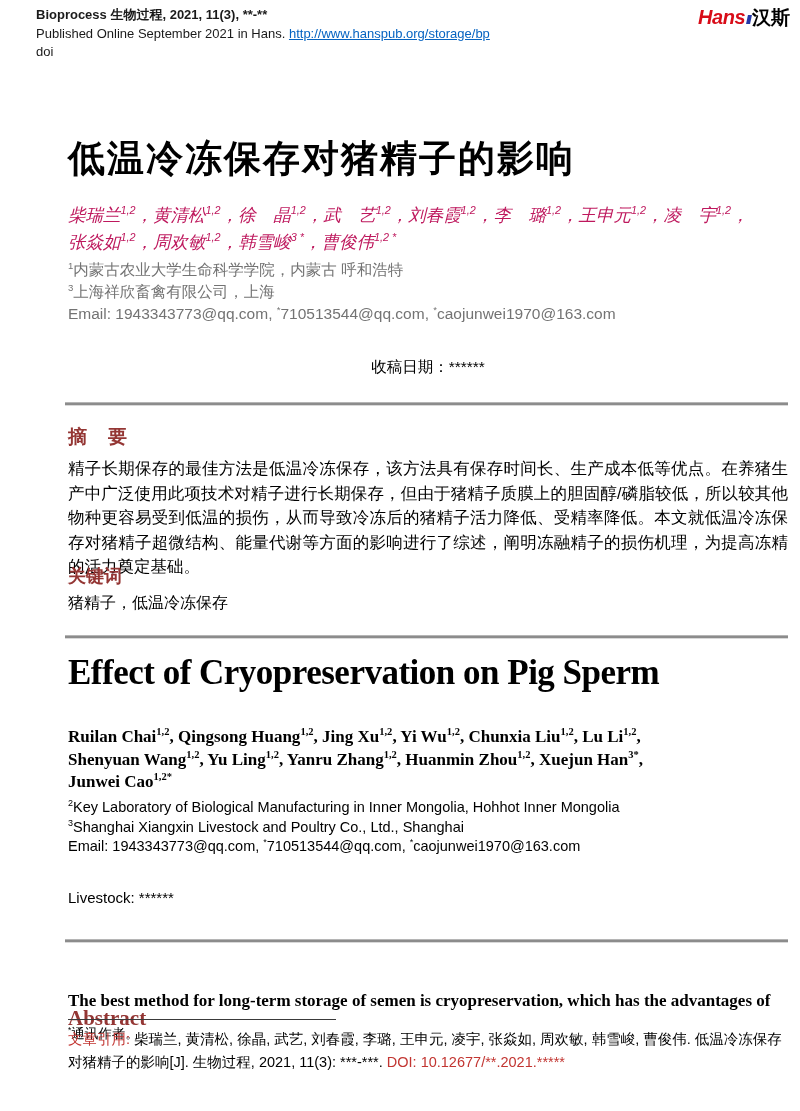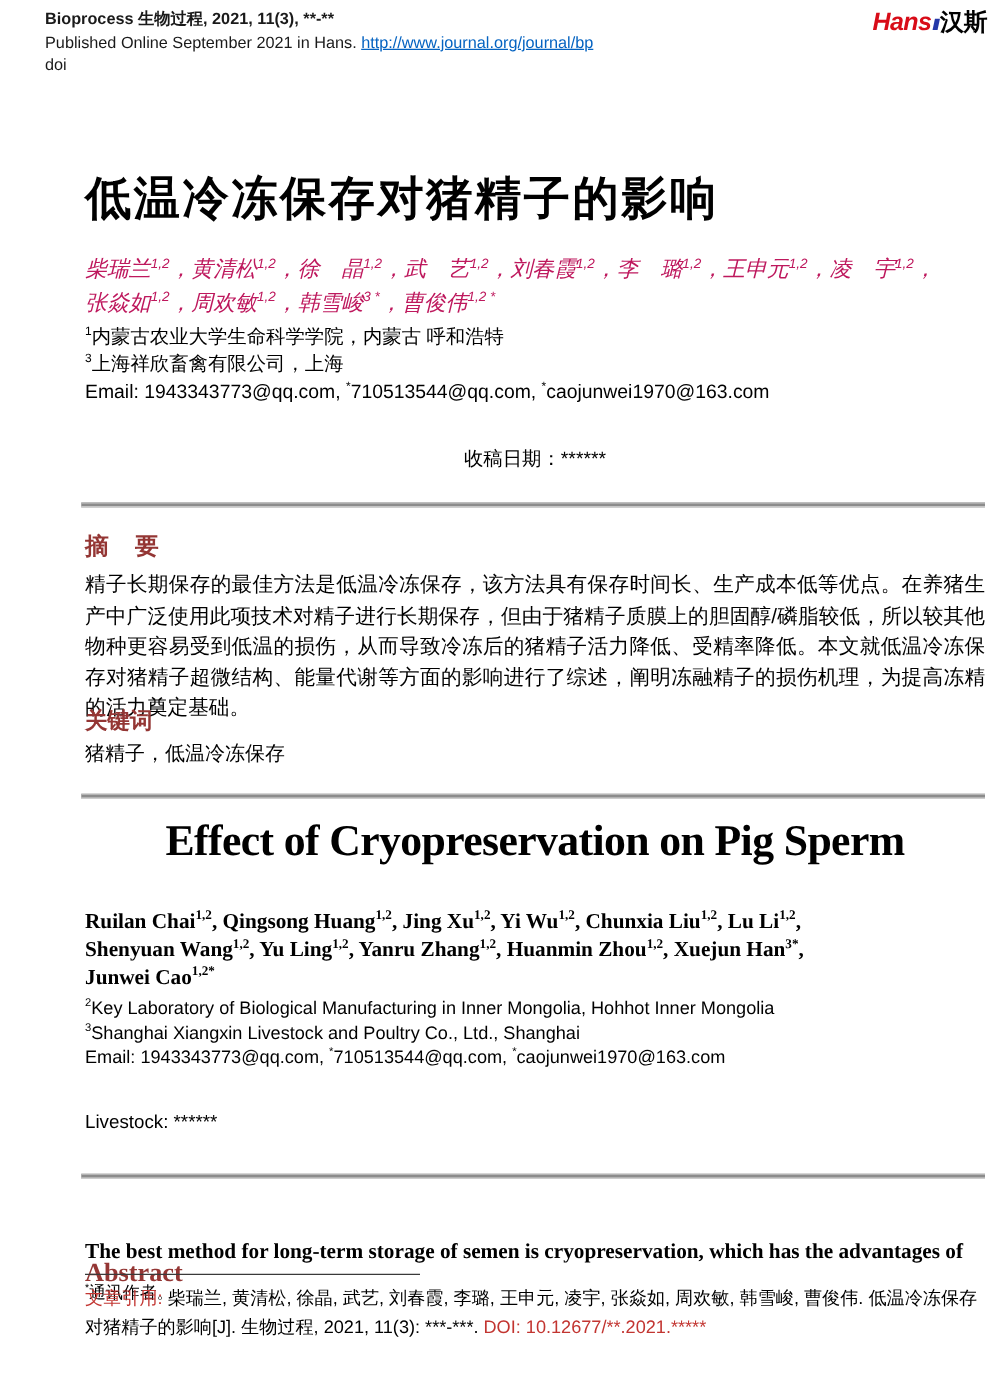--- a/index.html
+++ b/index.html
@@ -20,54 +20,54 @@
   .logo .accent { display:inline-block; width:4px; height:9px; background:#2438A8; transform:skewX(-12deg); margin:0 1px 0 2px; }
   .logo .cjk { color:#000; font-size:19px; }
 
   
   .content { left:68px; right:12px; }
 
   
   .cn-title { top:134px; font-size:37px; font-weight:bold; letter-spacing:2px; color:#000;
               font-family:"DejaVu Sans","Liberation Sans",sans-serif; }
   .cn-authors { top:202px; font-size:17.5px; line-height:27px; color:#be185d;font-style:italic; }
-  .cn-affils { top:259px; font-size:15.5px; line-height:22px; color:#000000; }
+  .cn-affils { top:259px; font-size:15.5px; line-height:22px; color:#737373; }
   .received-cn { top:357px; font-size:15.5px; color:#000;text-align:center; }
 
   
   .rule { left:65px; right:12px; height:4px; background:#8c8c8c;
           border-top:1px solid #b5b5b5; border-bottom:1px solid #d9d9d9; }
   .rule1 { top:402px; } .rule2 { top:635px; } .rule3 { top:939px; }
 
   .cn-abs-head { top:424px; font-size:19px; font-weight:bold; color:#943634; letter-spacing:1px; }
   .cn-abs-body { top:456px; font-size:16.5px; line-height:24.5px; text-align:justify; color:#000; }
   .cn-kw-head { top:564px; font-size:18px; font-weight:bold; color:#943634; }
   .cn-kw { top:593px; font-size:16px; color:#000; }
 
   
   .serif { font-family:"Liberation Serif","DejaVu Serif",serif; }
-  .en-title { top:653px; font-size:35px; font-weight:bold; letter-spacing:-0.5px; color:#000;text-align:center; }
+  .en-title { top:653px; font-size:35px; font-weight:bold; letter-spacing:-0.5px; color:#000; }
   .en-authors { top:726px; font-size:17px; line-height:22.5px; font-weight:bold; color:#000; }
   .en-affils { top:798px; font-size:14.5px; line-height:19.5px; color:#000; }
   .received-en { top:889px; font-size:15px; color:#000; }
   .en-abs-head { top:1006px; font-size:21px; font-weight:bold; color:#943634; }
   .en-abs-text { top:991px; font-size:17px; font-weight:bold; color:#000; }
 
   
   .fn-rule { top:1019px; left:68px; width:268px; height:0; border-top:1.5px solid #3a3a3a; }
   .footnote { top:1025px; font-size:13.5px; color:#000; }
   .citation { top:1028px; font-size:14.5px; line-height:22.5px; color:#000; }
   .red { color:#C23531; }
 </style>
 </head>
 <body>
 
 <div class="abs hdr">
   <div><span class="b">Bioprocess</span><span class="b"> 生物过程, 2021, 11(3), **-**</span></div>
-  <div><span>Published Online September 2021 in Hans. </span><a>http://www.journal.org/journal/bp</a></div>
+  <div><span>Published Online September 2021 in Hans. </span><a>http://www.hanspub.org/storage/bp</a></div>
   <div>doi</div>
 </div>
 
 <div class="abs logo">
   <span class="latin">Hans</span><span class="accent"></span><span class="cjk">汉斯</span>
 </div>
 
 <h1 class="abs content cn-title">低温冷冻保存对猪精子的影响</h1>
 
 <div class="abs content cn-authors">

